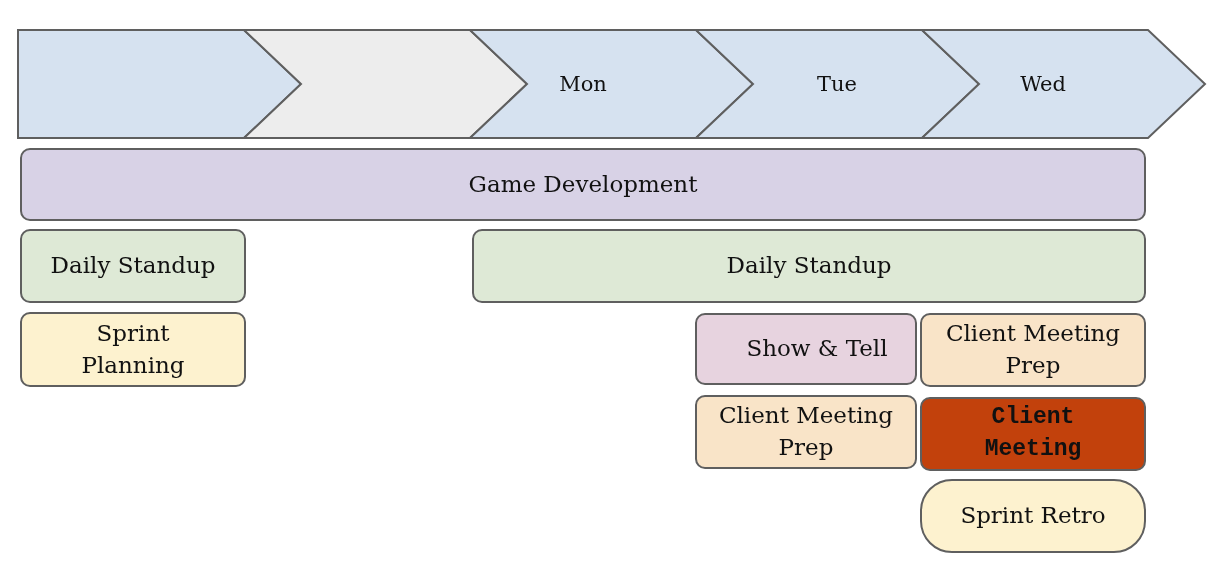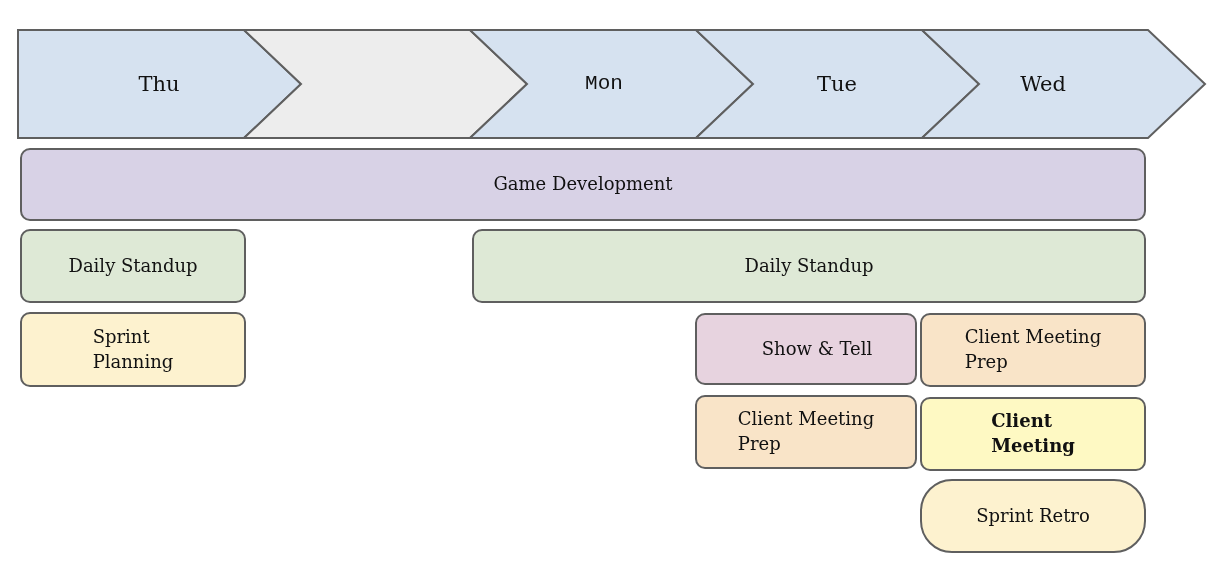--- a/index.html
+++ b/index.html
@@ -13,28 +13,28 @@
   svg.chevrons { position:absolute; left:16px; top:28px; width:1191px; height:112px; }
   svg.chevrons polygon { stroke:var(--border); stroke-width:2; }
   .day-label {
     position:absolute; top:28px; height:112px; width:226px;
     display:flex; align-items:center; justify-content:center;
     text-align:center; font-size:21px; line-height:1.35; white-space:pre-line;
     pointer-events:none;
   }
   .day-label.d0 { left:46px; }
   .day-label.d1 { left:272px; }
-  .day-label.d2 { left:491px;font-family:Liberation Mono, monospace; }
+  .day-label.d2 { left:470px; }
   .day-label.d3 { left:724px;text-align:right; }
   .day-label.d4 { left:930px; }
   .box {
     position:absolute; box-sizing:border-box;
     border:2px solid var(--border); border-radius:10px;
     display:flex; align-items:center; justify-content:center;
-    text-align:left; font-size:18px; line-height:1.38; white-space:pre-line;
+    text-align:center; font-size:23px; line-height:1.38; white-space:pre-line;
   }
   .bold { font-weight:bold; }
   .b-gamedev   { left:20px;  top:148px; width:1126px; height:73px; }
   .b-ds-thu    { left:20px;  top:229px; width:226px;  height:74px; }
   .b-ds-week   { left:472px; top:229px; width:674px;  height:74px; }
   .b-planning  { left:20px;  top:312px; width:226px;  height:75px; }
   .b-showtell  { left:695px; top:313px; width:222px;  height:72px;padding-left:22px; }
   .b-cmp-wed   { left:920px; top:313px; width:226px;  height:74px; }
   .b-cmp-tue   { left:695px; top:395px; width:222px;  height:74px; }
   .b-cm        { left:920px; top:397px; width:226px;  height:74px; }
@@ -46,32 +46,31 @@
 <div class="stage">
 
   <svg class="chevrons" viewBox="0 0 1191 112">
     <polygon points="2,2 228,2 285,56 228,110 2,110" fill="#d6e2f0"></polygon>
     <polygon points="228,2 454,2 511,56 454,110 228,110 285,56" fill="#ededed"></polygon>
     <polygon points="454,2 680,2 737,56 680,110 454,110 511,56" fill="#d6e2f0"></polygon>
     <polygon points="680,2 906,2 963,56 906,110 680,110 737,56" fill="#d6e2f0"></polygon>
     <polygon points="906,2 1132,2 1189,56 1132,110 906,110 963,56" fill="#d6e2f0"></polygon>
   </svg>
 
-  <div class="day-label d0">Thu</div>
   <div class="day-label d2">Mon</div>
   <div class="day-label d3">Tue</div>
   <div class="day-label d4">Wed</div>
 
   <div class="box b-gamedev" style="background-color: rgb(216, 210, 230);">Game Development</div>
   <div class="box b-ds-thu" style="background-color: rgb(222, 233, 214);">Daily Standup</div>
   <div class="box b-ds-week" style="background-color: rgb(222, 233, 214);">Daily Standup</div>
   <div class="box b-planning" style="background-color: rgb(253, 242, 207);">Sprint
 Planning</div>
   <div class="box b-showtell" style="background-color: rgb(231, 211, 223);">Show &amp; Tell</div>
   <div class="box b-cmp-wed" style="background-color: rgb(249, 228, 200);">Client Meeting
 Prep</div>
   <div class="box b-cmp-tue" style="background-color: rgb(249, 228, 200);">Client Meeting
 Prep</div>
-  <div class="box b-cm bold" style="background-color: #fef9c3;">Client
+  <div class="box b-cm bold" style="background-color: #c2410c; font-family: Liberation Mono, monospace;">Client
 Meeting</div>
   <div class="box b-retro" style="background-color: rgb(253, 242, 207);">Sprint Retro</div>
 
 </div>
 
 </body></html>

